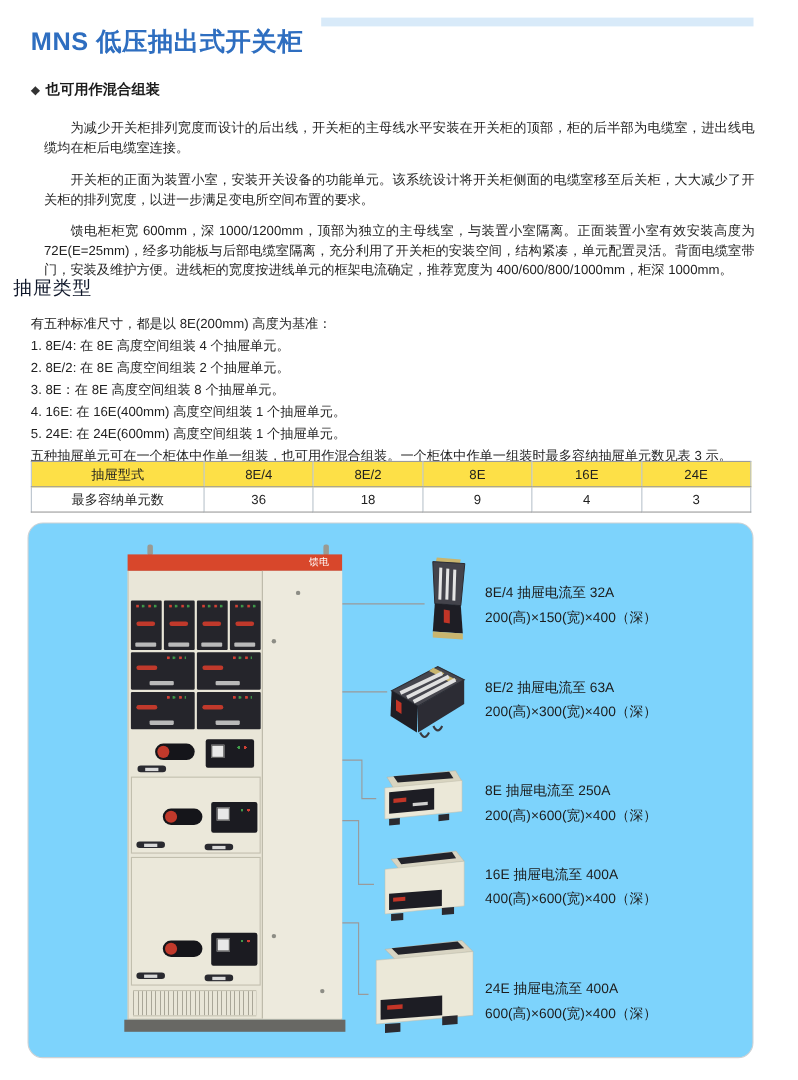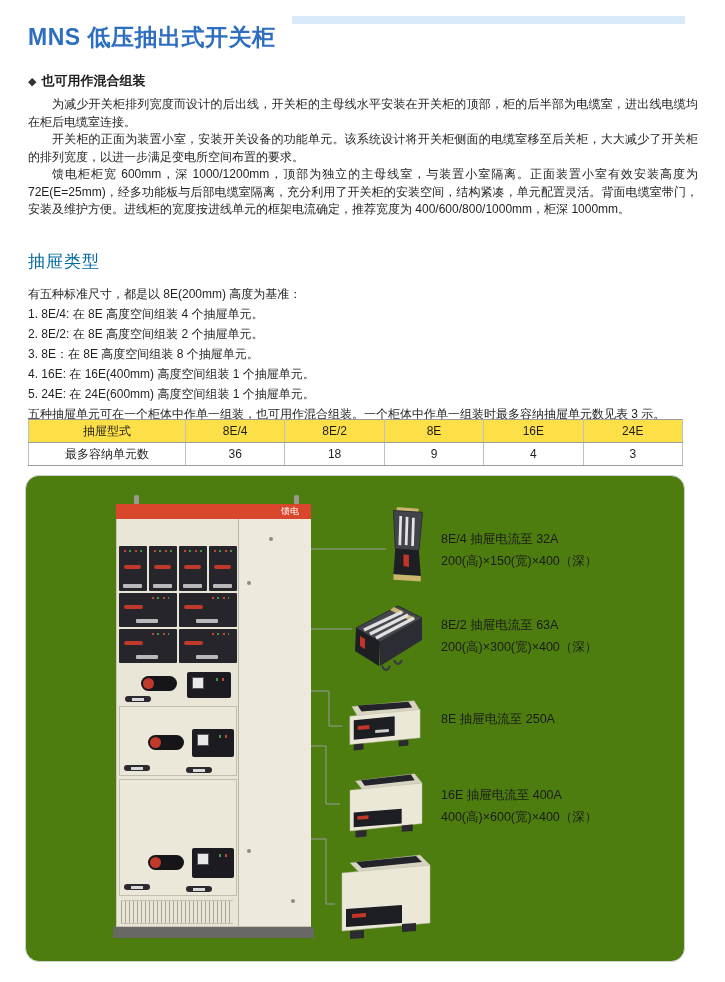--- a/index.html
+++ b/index.html
@@ -8,33 +8,33 @@
     font-family:"Liberation Sans","DejaVu Sans",sans-serif;color:#222;overflow:hidden;
   }
   
   .header{position:absolute;left:28px;top:22px;right:40px;display:flex;}
   .page-title{font-size:23px;font-weight:bold;color:#2e6ec0;white-space:nowrap;letter-spacing:0.5px;}
   .accent-bar{flex:1;height:8px;background:#d8eaf9;margin-left:16px;margin-top:-6px;}
   
   .sec1-head{position:absolute;left:28px;top:72px;font-size:13px;color:#1c1c1c;font-weight:bold;}
   .sec1-head .diamond{font-size:11px;margin-right:5px;color:#333;}
   .paras{position:absolute;left:28px;top:96px;width:670px;font-size:12px;line-height:17.5px;text-align:justify;color:#1f1f1f;}
-  .paras p{margin:0;text-indent:2em;}
-  
-  .sec2-head{position:absolute;left:28px;top:250px;font-size:17px;color:#0369a1;letter-spacing:1px;}
+  .paras p{margin:12px;text-indent:2em;}
+  
+  .sec2-head{position:absolute;left:12px;top:250px;font-size:17px;color:#0f172a;letter-spacing:1px;}
   .list{position:absolute;left:28px;top:284px;width:670px;font-size:12px;line-height:20px;color:#1f1f1f;}
   .list .row{height:20px;}
   
   .spec-table{position:absolute;left:28px;top:419px;width:655px;border-collapse:collapse;table-layout:fixed;font-size:12px;color:#1f1f1f;}
   .spec-table col.c0{width:157px;}
   .spec-table th,.spec-table td{border:1px solid #9b9b9b;border-left:1px solid #b9c3cc;border-right:1px solid #b9c3cc;text-align:center;height:22px;font-weight:normal;padding:0;}
   .spec-table tr:first-child th{background:#fde047;}
   .spec-table{border-top:1.5px solid #8a8a8a;border-bottom:1.5px solid #8a8a8a;}
   
-  .panel{position:absolute;left:25px;top:475px;width:658px;height:485px;border:1px solid #cdd1d4;border-radius:14px;background:#4d7c0f;}
+  .panel{position:absolute;left:25px;top:475px;width:658px;height:485px;border:1px solid #cdd1d4;border-radius:14px;background:#7dd3fc;}
   .connectors{position:absolute;left:0;top:0;}
   
   .cabinet{position:absolute;left:90px;top:28px;width:195px;height:434px;}
   .cab-eye{position:absolute;top:-9px;width:5px;height:10px;background:#9a9a92;border-radius:2px;}
   .cab-band{position:absolute;left:0;top:0;right:0;height:15px;background:#d8472b;color:#fff;font-size:9px;line-height:15px;text-align:right;padding-right:12px;box-sizing:border-box;}
   .cab-body{position:absolute;left:0;top:15px;right:0;bottom:11px;background:#e9e6d8;border:1px solid #c9c6b6;border-top:none;box-sizing:border-box;}
   .cab-base{position:absolute;left:-3px;right:-3px;bottom:0;height:11px;background:#686864;}
   .door-right{position:absolute;left:121px;top:0;width:72px;bottom:0;background:#edeadd;border-left:1px solid #b9b6a6;}
   .screw{position:absolute;width:4px;height:4px;border-radius:50%;background:#8d8d85;}
   .units{position:absolute;left:2px;top:0;width:118px;}
@@ -281,20 +281,25 @@
     <div class="dlabel" style="top:52px">
       <div>8E/4 抽屉电流至 32A</div>
       <div>200(高)×150(宽)×400（深）</div>
     </div>
     <div class="dlabel" style="top:138px">
       <div>8E/2 抽屉电流至 63A</div>
       <div>200(高)×300(宽)×400（深）</div>
     </div>
     <div class="dlabel" style="top:232px">
       <div>8E 抽屉电流至 250A</div>
+      <div>200(高)×600(宽)×400（深）</div>
     </div>
     <div class="dlabel" style="top:308px">
       <div>16E 抽屉电流至 400A</div>
       <div>400(高)×600(宽)×400（深）</div>
     </div>
+    <div class="dlabel" style="top:412px">
+      <div>24E 抽屉电流至 400A</div>
+      <div>600(高)×600(宽)×400（深）</div>
+    </div>
 
   </div>
 </div>
 
 </body></html>

